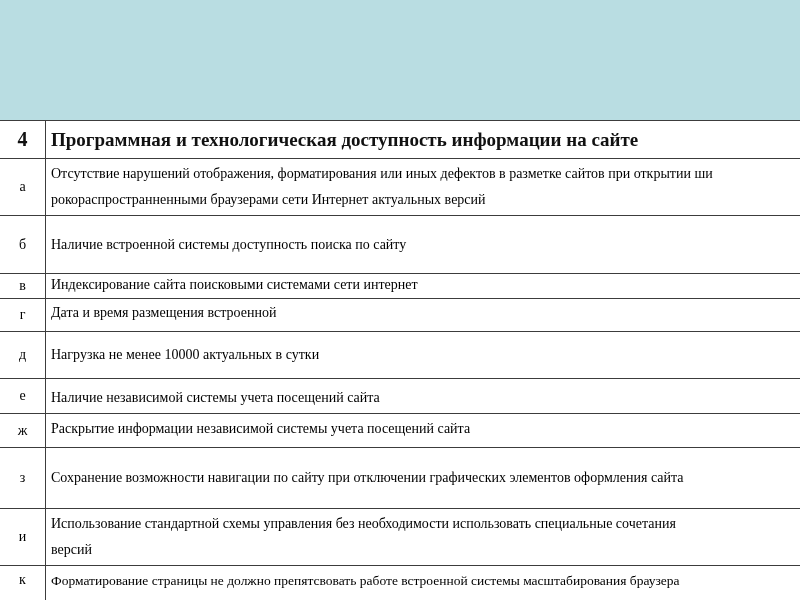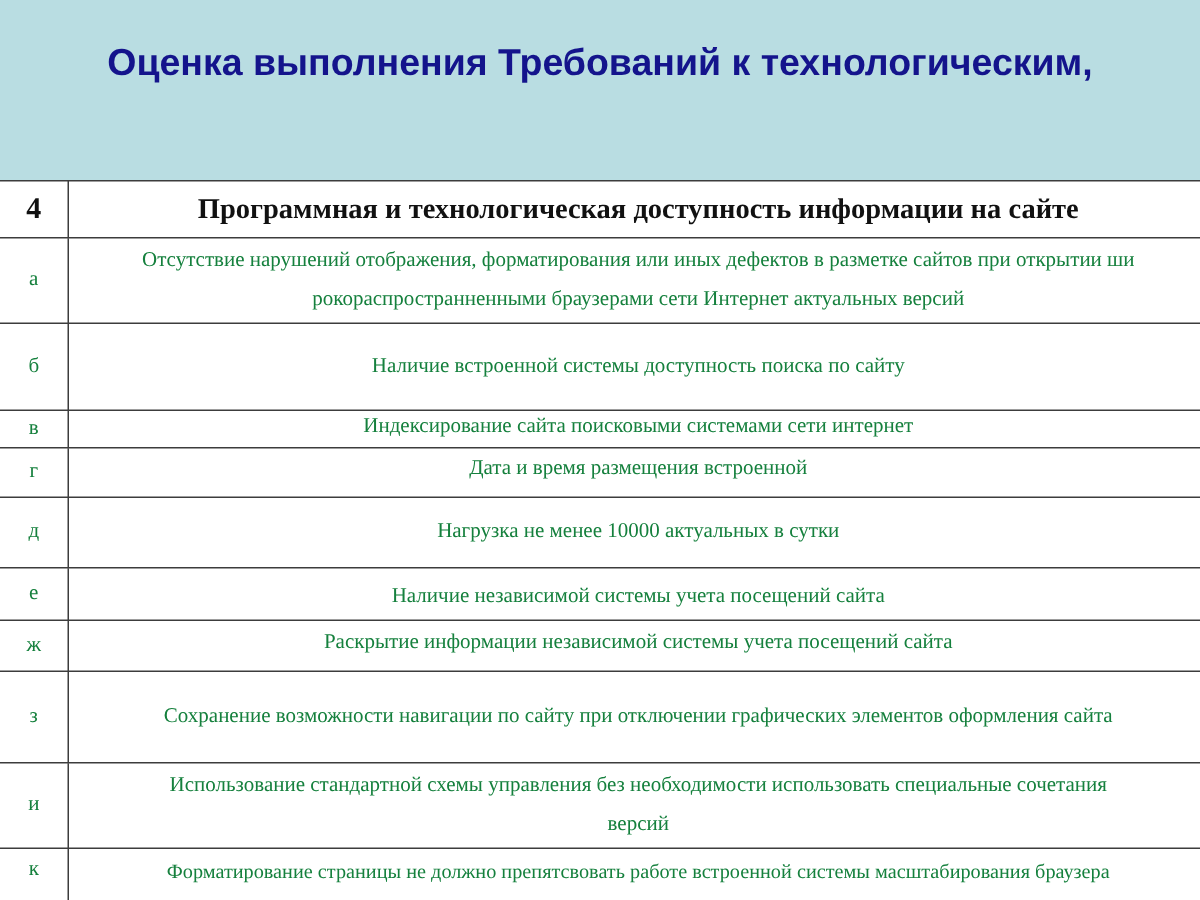--- a/index.html
+++ b/index.html
@@ -19,39 +19,38 @@
     font-weight: bold; font-size: 25px; line-height: 29px;
     color: #14148c;
   }
   .title div { white-space: nowrap; }
   table.req {
     position: absolute; left: 0; top: 120px; width: 800px;
     border-collapse: collapse; table-layout: fixed;
   }
   table.req td {
     border: 1px solid #3c3c3c;
-    color: #15803d;
+    color: #000000;
     font-size: 14px;
     padding: 0 0 0 5px;
     vertical-align: top;
   }
   table.req td.code {
     width: 45px; text-align: center; vertical-align: middle; padding: 0;
     border-left: none;
   }
-  table.req td.text { border-right: none; line-height: 26px; padding-top: 2px; text-align: center; }
+  table.req td.text { border-right: none; line-height: 26px; padding-top: 2px; }
   table.req tr.head td { font-weight: bold; font-size: 19px; color: #111; vertical-align: middle; padding-top: 0; }
   table.req tr.head td.code { font-size: 20px; }
 </style>
 </head>
 <body>
 
 <div class="title-band"></div>
 <div class="title">
-  <div>Оценка выполнения Требований к технологическим,</div>
 </div>
 
 <table class="req">
   <tbody>
       <tr class="head" style="height:38px">
     <td class="code">4</td>
     <td class="text">Программная и технологическая доступность информации на сайте</td>
   </tr>
   <tr style="height:57px">
     <td class="code">а</td>

